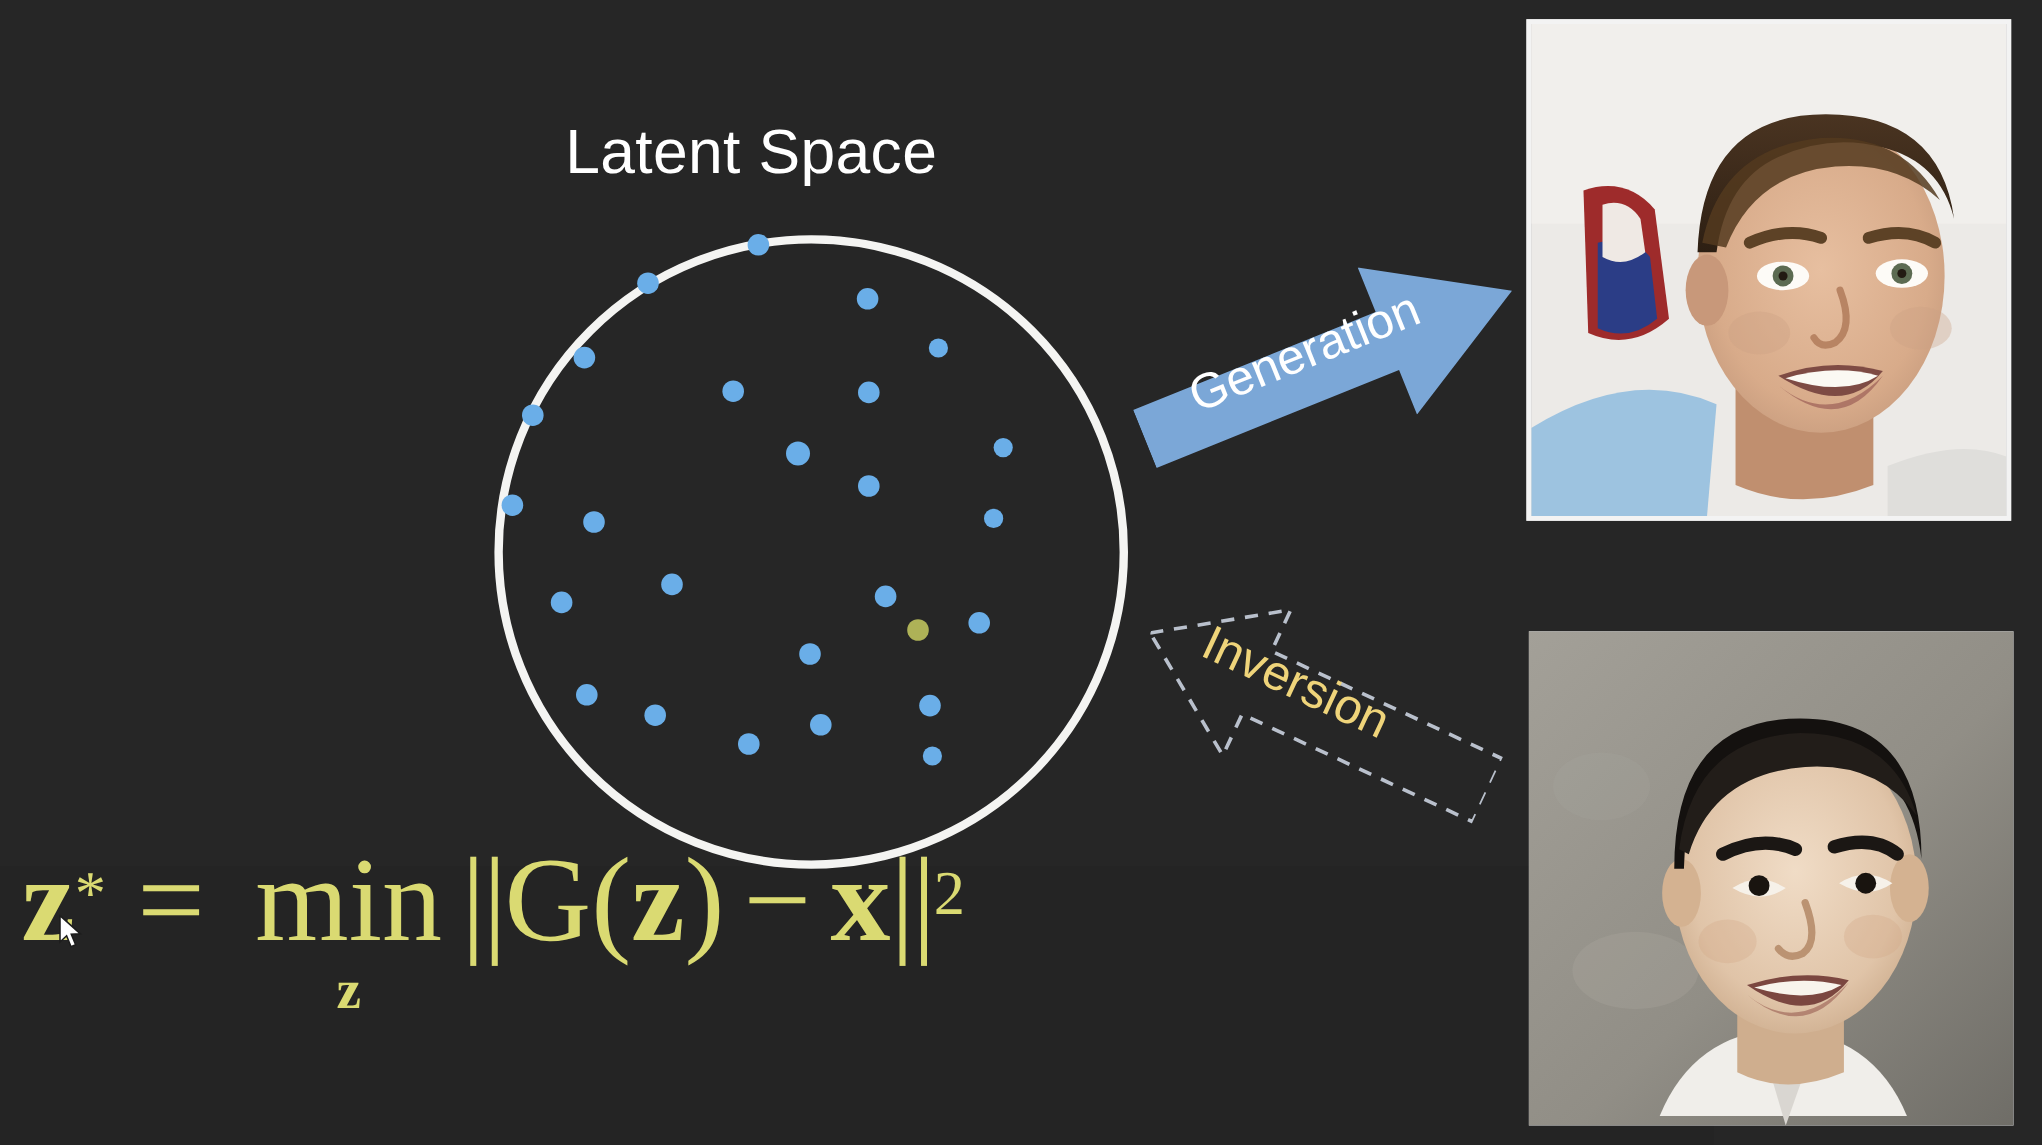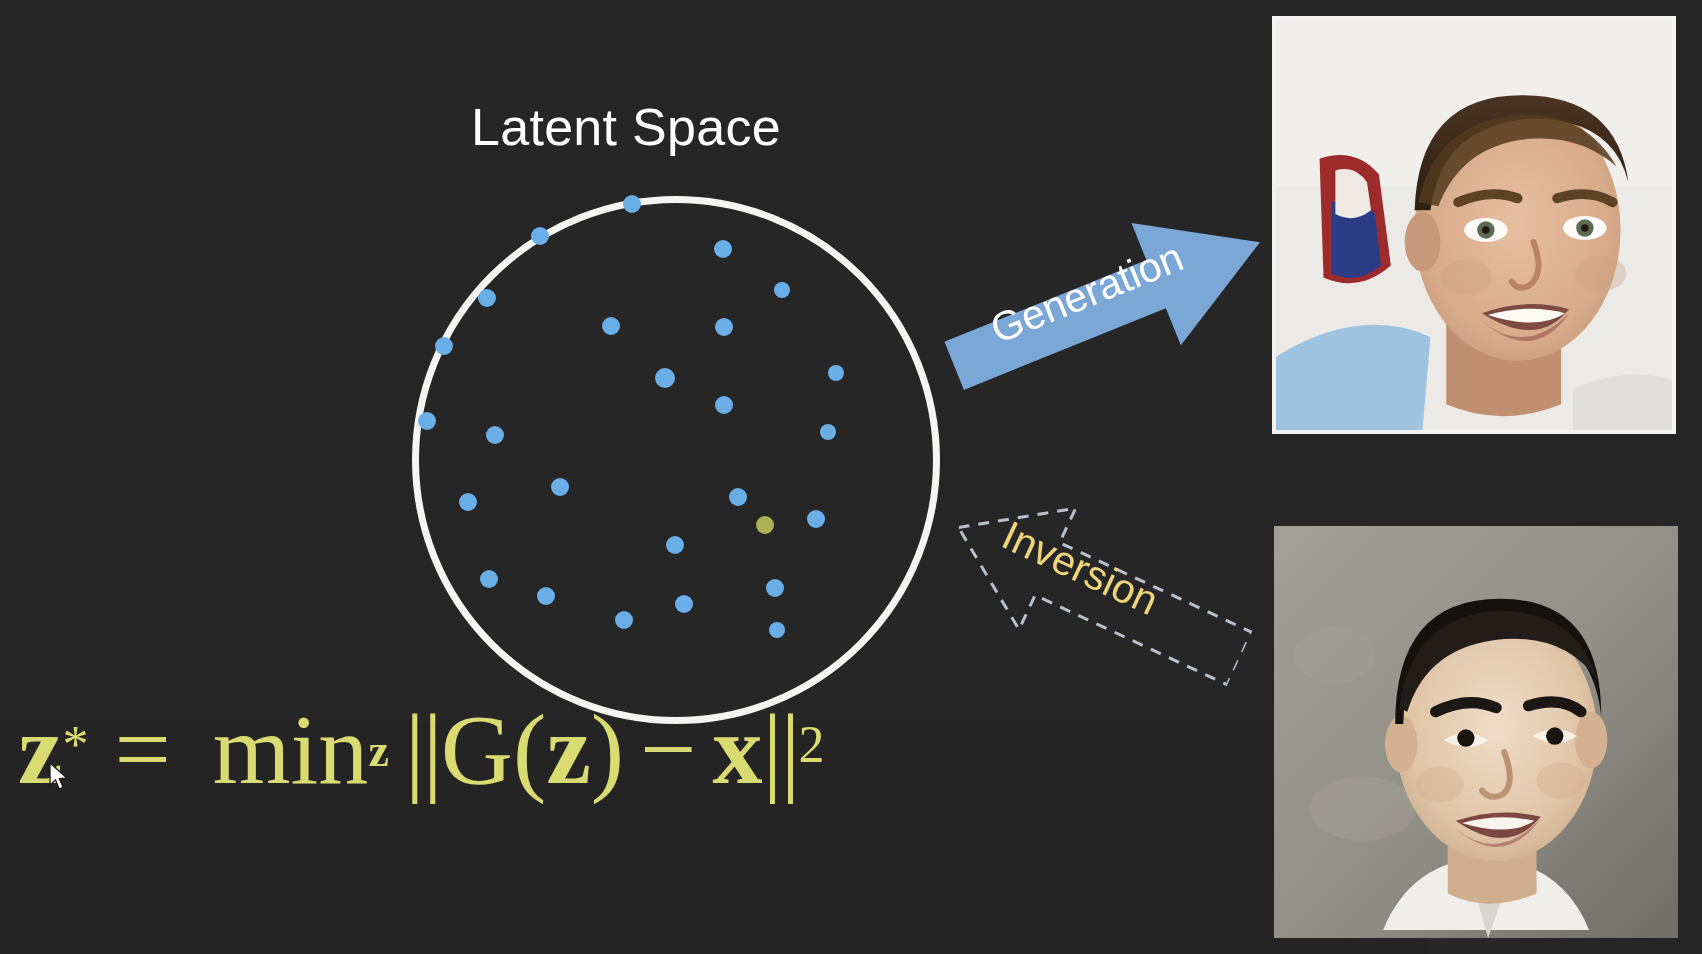--- a/index.html
+++ b/index.html
@@ -128,21 +128,21 @@
   .mbf { font-weight: 700; }
   .sup {
     font-size: 0.52em;
     vertical-align: super;
     position: relative;
     top: -0.40em;
     display: inline-block;
   }
   .argmin {
     display: inline-flex;
-    flex-direction: row;
+    flex-direction: column;
     align-items: center;
     position: relative;
   }
   .argmin .top { line-height: 1; }
   .argmin .sub {
     font-size: 0.46em;
     font-weight: 700;
     line-height: 1;
     margin-top: 2px;
   }

